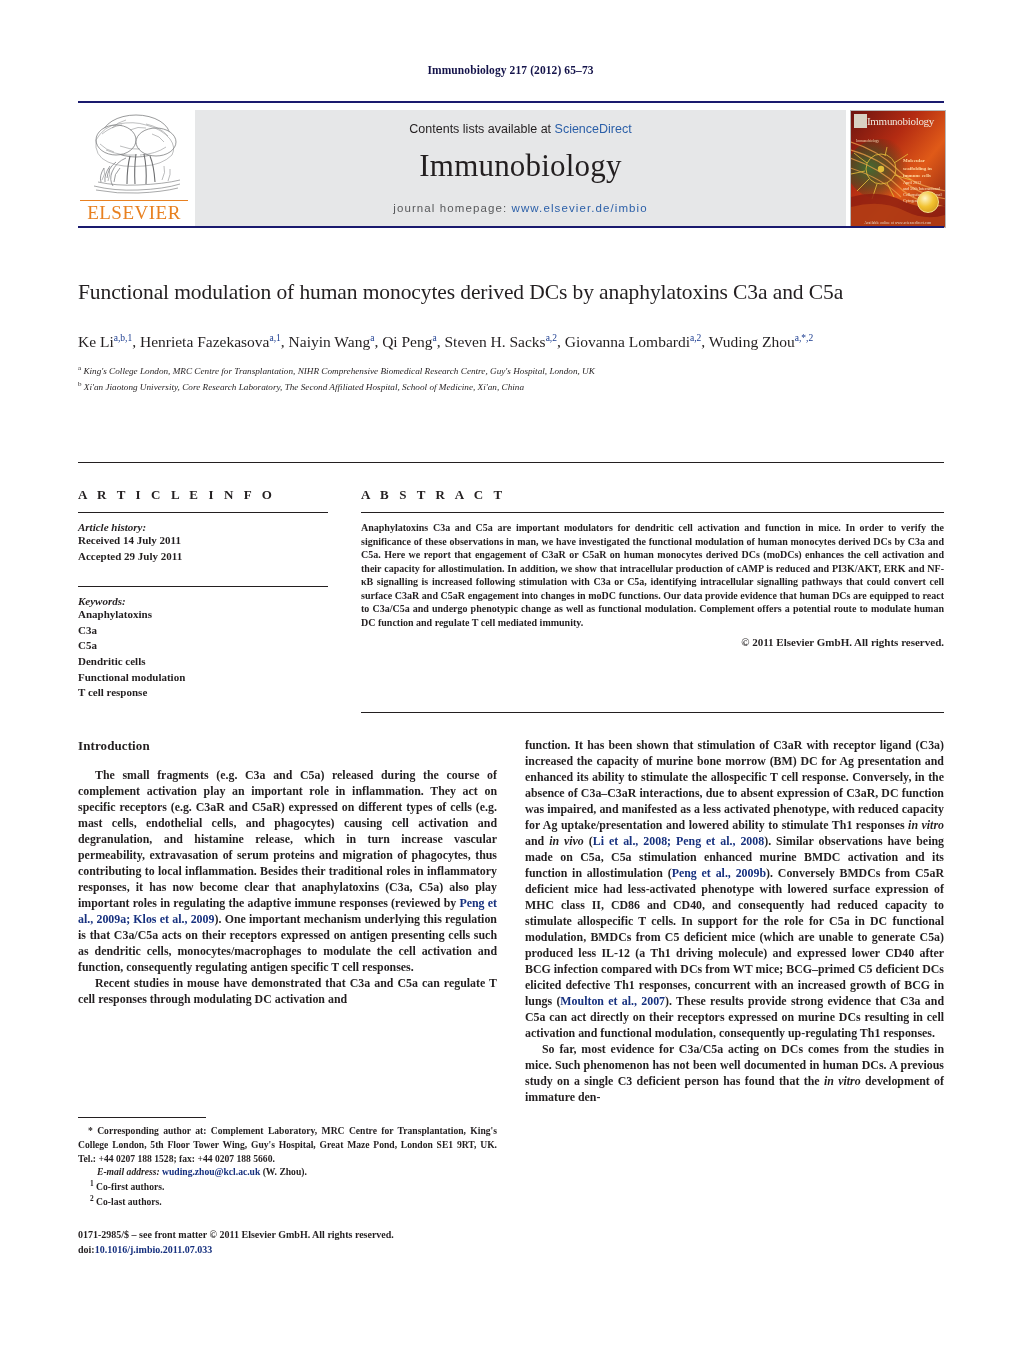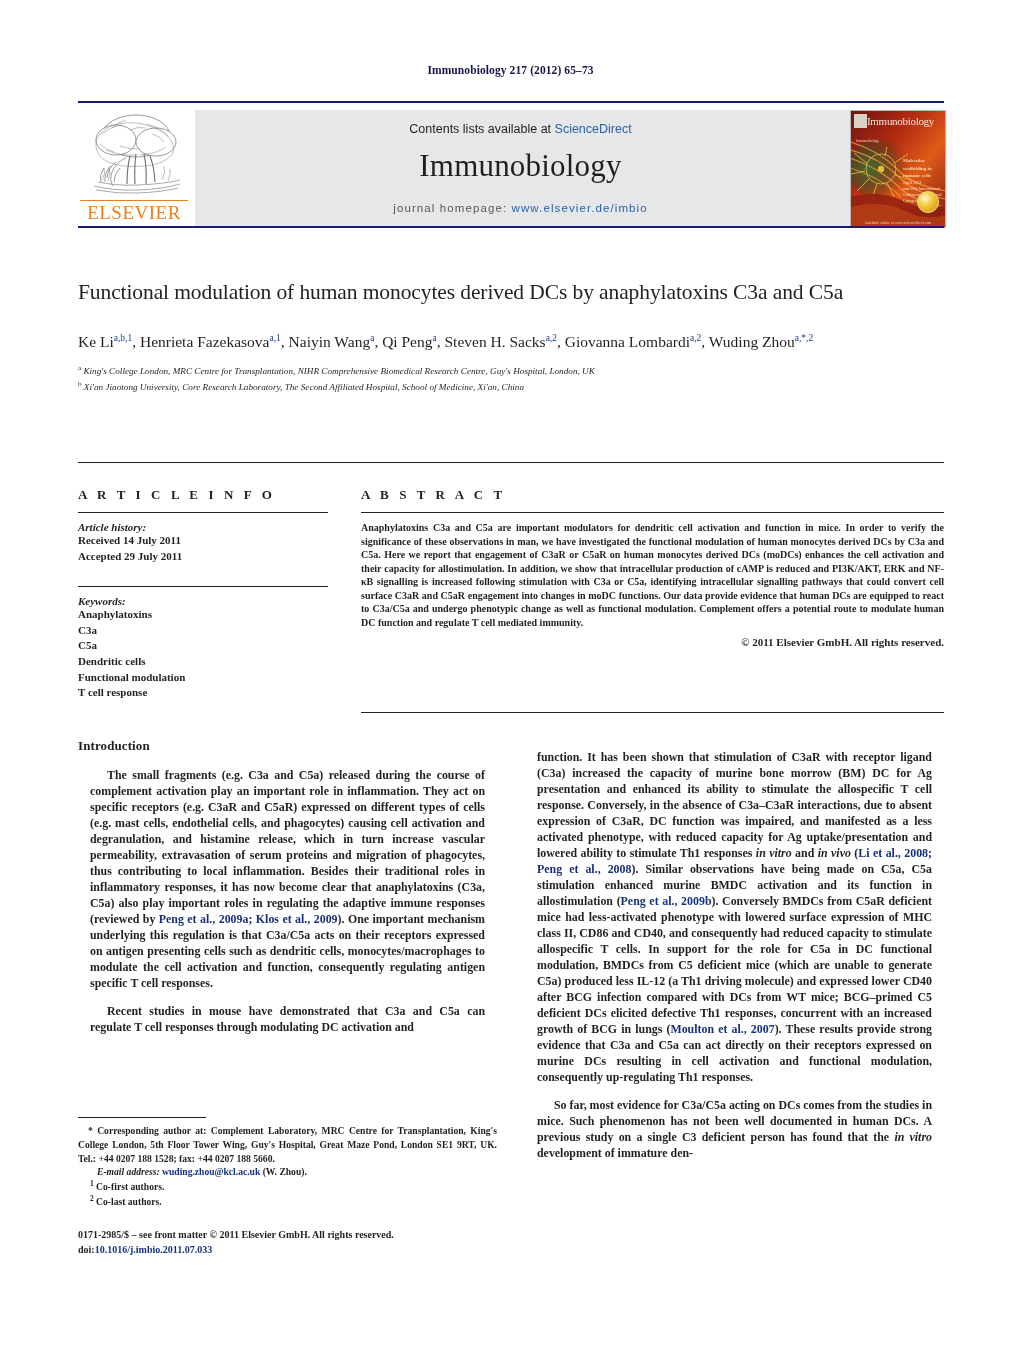--- a/index.html
+++ b/index.html
@@ -70,21 +70,21 @@
     font-size: 19px;
     letter-spacing: 0.5px;
     color: #e88020;
     border-top: 1.5px solid #e88020;
     padding-top: 2px;
     line-height: 1;
   }
   .grey-band {
     position: absolute;
     left: 117px; top: 9px;
-    width: 752px;
+    width: 651px;
     height: 116px;
     background: #e6e7e8;
   }
   .contents-line {
     position: absolute;
     left: 0; top: 12px;
     width: 651px;
     text-align: center;
     font-family: "Liberation Sans", sans-serif;
     font-size: 12.5px;
@@ -315,21 +315,21 @@
   .bodycol.left  { left: 78px; }
   .bodycol.right { left: 525px; }
   .bodyhead {
     font-size: 13px;
     font-weight: bold;
     margin: 0 0 13px 0;
     text-align: left;
     letter-spacing: 0.1px;
   }
   .bodycol p {
-    margin: 12px;
+    margin: 0;
     text-indent: 17px;
   }
   .bodycol p.noindent { text-indent: 0; }
   .cite { color: #17317f; }
   .it { font-style: italic; }
 
   
   .footrule {
     position: absolute;
     left: 78px; top: 1117px;

